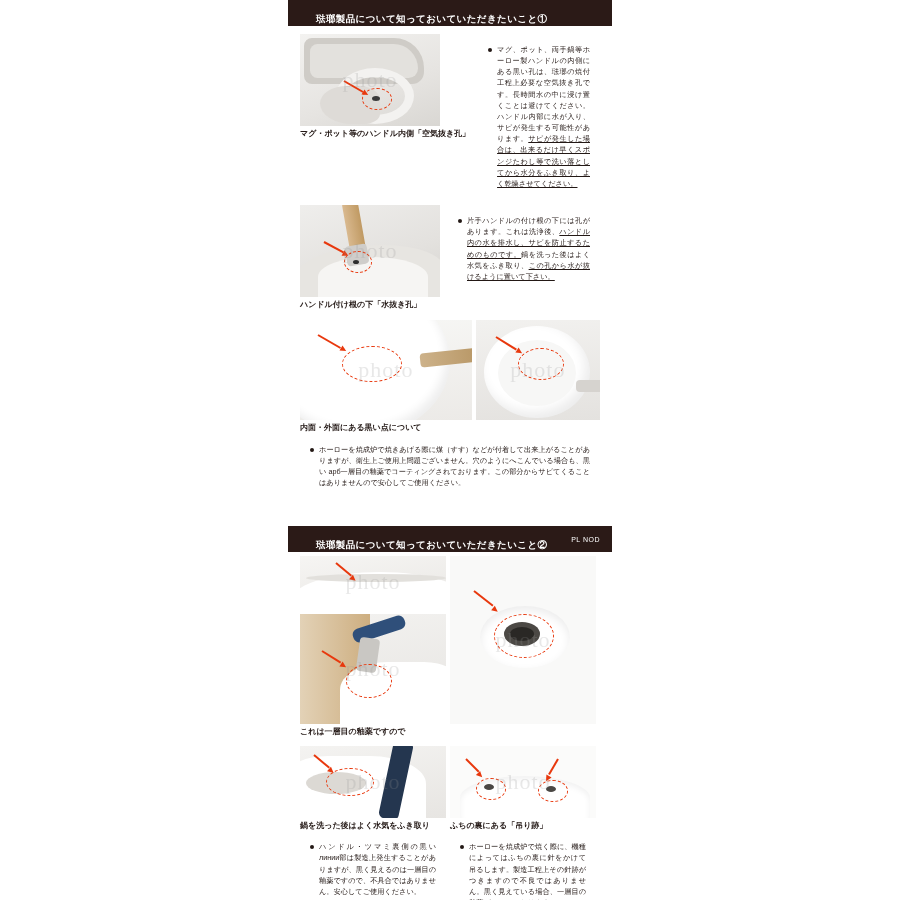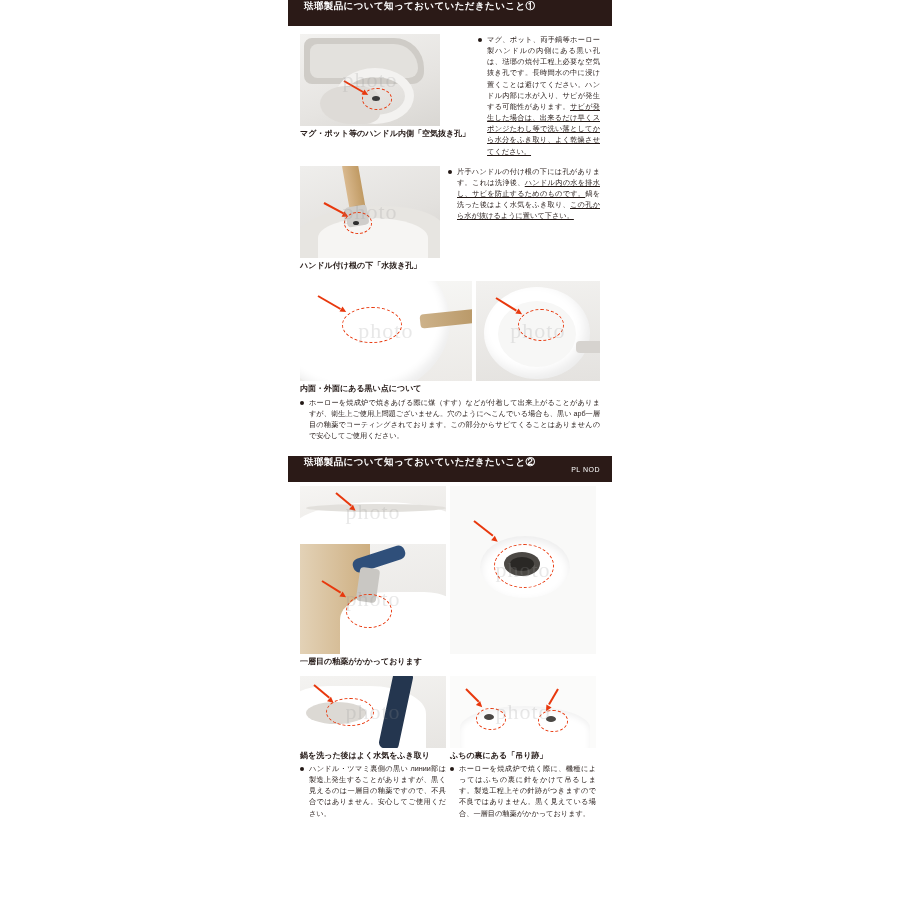--- a/index.html
+++ b/index.html
@@ -24,22 +24,22 @@
     background: #ffffff;
   }
 
   
   .section-bar {
     position: relative;
     background: #2b1a17;
     color: #ffffff;
     height: 26px;
     display: flex;
-    align-items: flex-start;
-    padding-left: 16px;
+    align-items: flex-end;
+    padding-left: 28px;
     box-sizing: border-box;
   }
   .section-bar .bar-title {
     font-size: 9.5px;
     letter-spacing: 0.4px;
     font-weight: bold;
     white-space: nowrap;
   }
   .section-bar .bar-code {
     position: absolute;
@@ -64,21 +64,21 @@
 
   .caption {
     font-size: 8px;
     font-weight: bold;
     margin: 3px 0 2px 0;
     color: #231815;
     line-height: 1.3;
   }
 
   .bullets {
-    margin: 0;
+    margin: 10px;
     padding: 0;
     list-style: none;
   }
   .bullets li {
     position: relative;
     padding-left: 9px;
     font-size: 7.2px;
     line-height: 1.55;
     margin-bottom: 3px;
     color: #231815;
@@ -260,21 +260,21 @@
         </div>
         <div class="wm">photo</div>
       </div>
     </div>
     <div class="caption">内面・外面にある黒い点について</div>
     <ul class="bullets">
       <li><span>ホーローを焼成炉で焼きあげる際に煤（すす）などが付着して出来上がることがありますが、衛生上ご使用上問題ございません。穴のようにへこんでいる場合も、黒い арб一層目の釉薬でコーティングされております。この部分からサビてくることはありませんので安心してご使用ください。</span></li>
     </ul>
   </div>
 
-  <div class="section-bar" style="margin-top:10px;">
+  <div class="section-bar" style="margin-top:26px;">
     <span class="bar-title">琺瑯製品について知っておいていただきたいこと②</span>
     <span class="bar-code">PL NOD</span>
   </div>
 
 
   <div class="block" style="padding-top:4px;">
     <div class="row" style="gap:4px;">
       <div class="col">
         <div class="photo p5">
           <div class="shape" style="left:-10px; top:16px; width:180px; height:60px; background:#ffffff; border-radius:50% 50% 0 0;"></div>
@@ -304,21 +304,21 @@
         <div class="shape" style="left:54px; top:66px; width:36px; height:24px; background:#4c4945; border-radius:50%;"></div>
         <div class="shape" style="left:60px; top:71px; width:24px; height:14px; background:#2a2825; border-radius:50%;"></div>
         <div class="dashed-ellipse" style="left:44px; top:58px; width:58px; height:42px;"></div>
         <div class="arrow" style="left:24px; top:34px;">
           <div class="shaft" style="width:24px; transform: rotate(38deg);"></div>
           <div class="head" style="left:19px; top:15px; transform: rotate(38deg);"></div>
         </div>
         <div class="wm">photo</div>
       </div>
     </div>
-    <div class="caption">一層目の釉薬がかかっております</div>
+    <div class="caption">これは一層目の釉薬ですので</div>
   </div>
 
   <div class="block" style="padding-top:4px;">
     <div class="row" style="gap:4px;">
       <div style="width:146px;">
         <div class="photo p8">
           <div class="shape" style="left:-14px; top:10px; width:140px; height:70px; background:#ffffff; border-radius:30% 40% 10% 10%;"></div>
           <div class="shape" style="left:86px; top:-6px; width:20px; height:80px; background:#24364f; border-radius:6px; transform:rotate(12deg);"></div>
           <div class="shape" style="left:6px; top:26px; width:60px; height:22px; background:#dcd9d4; border-radius:50%;"></div>
           <div class="dashed-ellipse" style="left:26px; top:22px; width:46px; height:26px;"></div>

